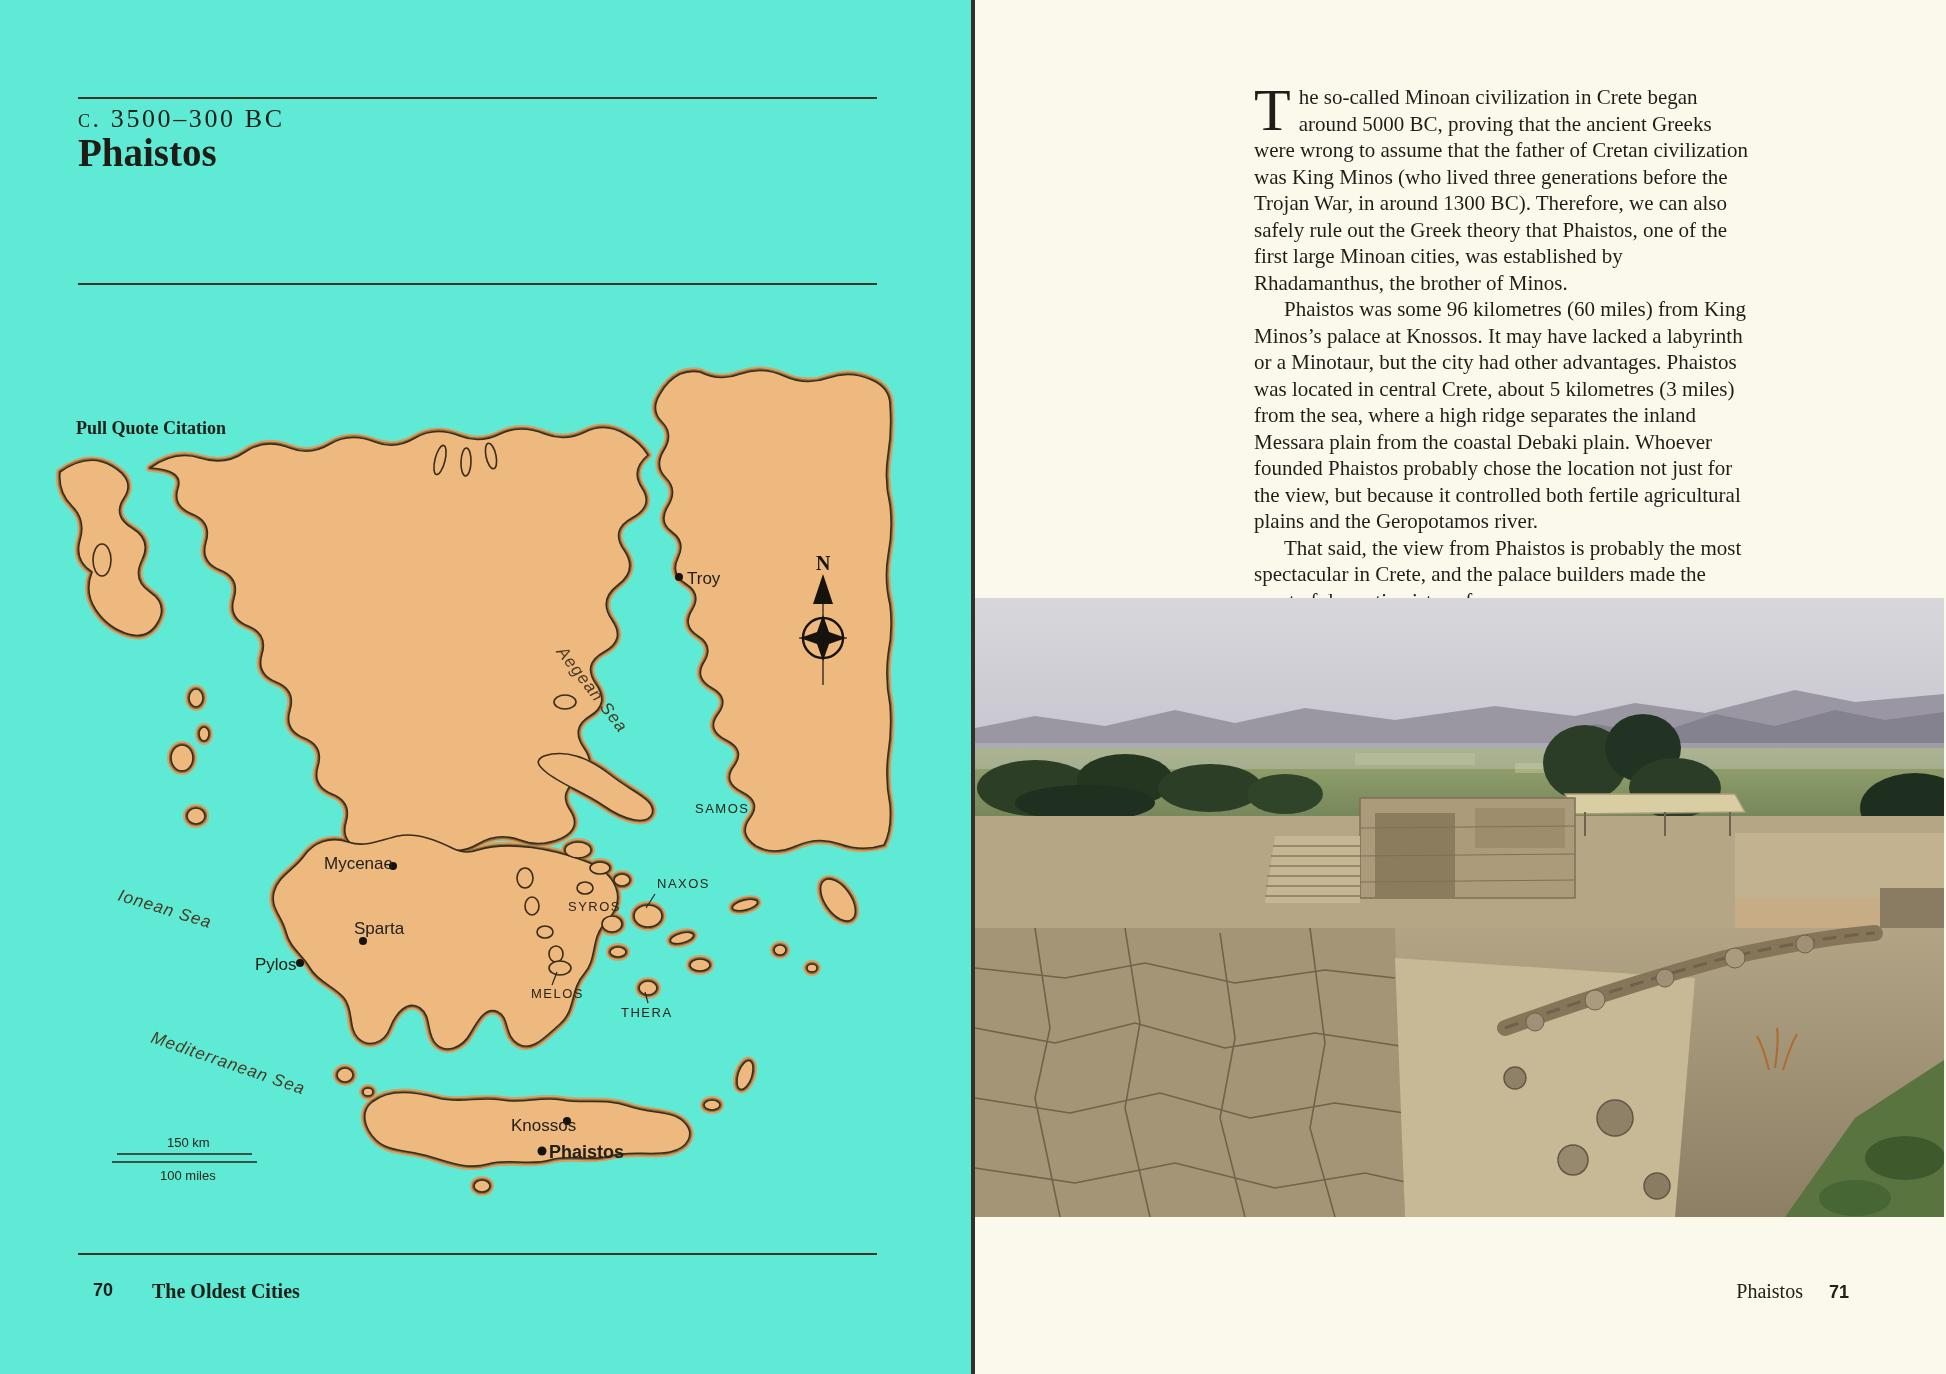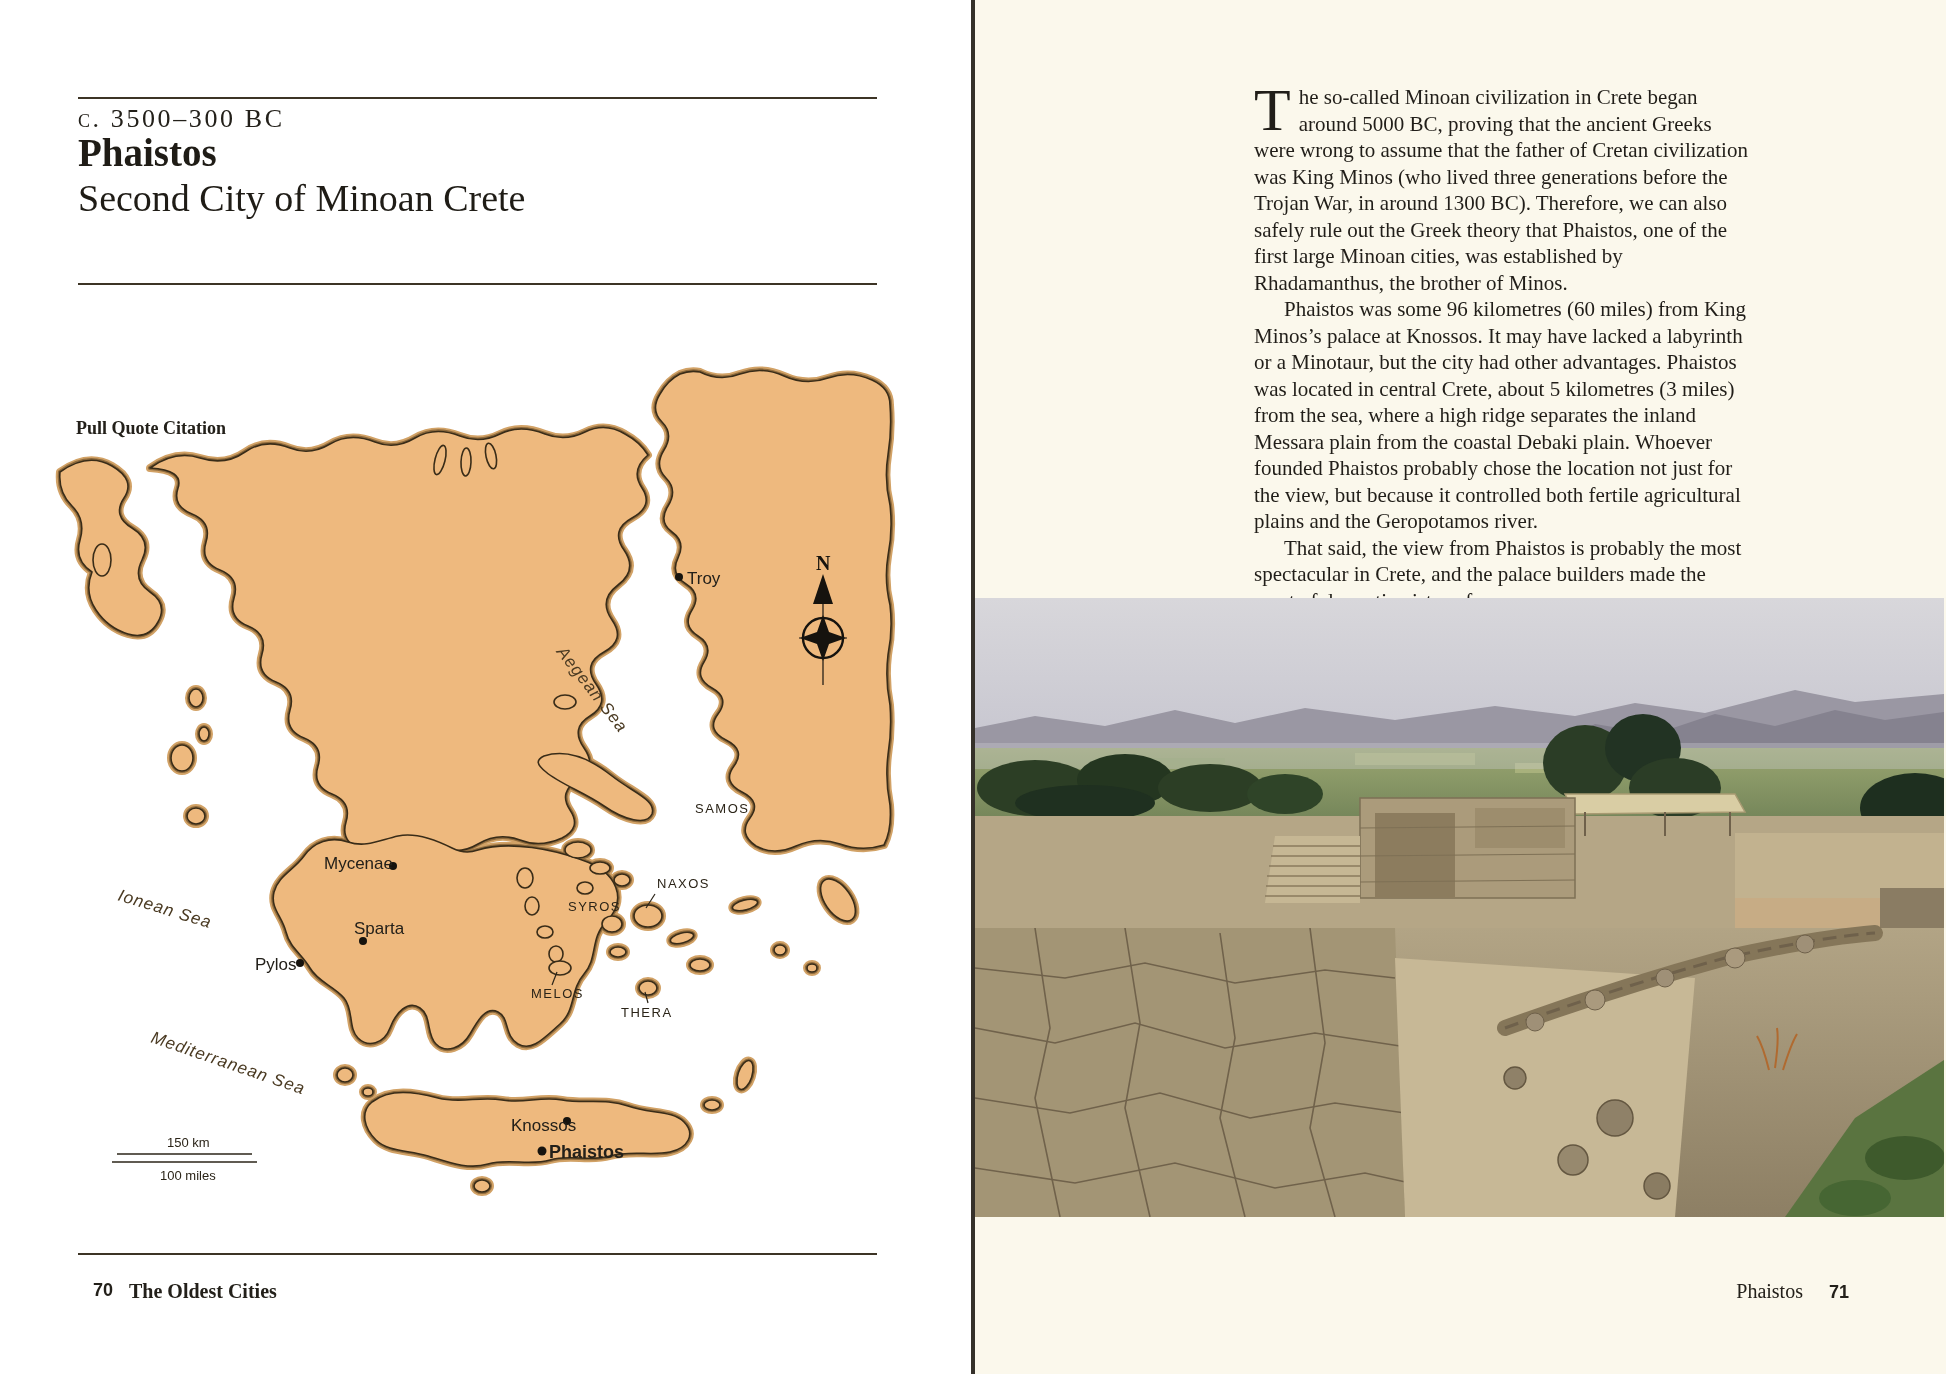--- a/index.html
+++ b/index.html
@@ -1,32 +1,32 @@
 <!DOCTYPE html>
 <html><head>
 <meta charset="utf-8">
 <style>
   html,body{margin:0;padding:0;background:#555;}
   .spread{position:relative;width:1946px;height:1374px;overflow:hidden;font-family:"Liberation Serif",serif;}
   .page{position:absolute;top:0;height:1374px;}
-  .page-left{left:0;width:973px;background:#ffffff;}
+  .page-left{left:0;width:973px;background:#5eead4;}
   .page-right{left:973px;width:973px;background:#fbf8ec;}
   .gutter{position:absolute;top:0;left:971px;width:4px;height:1374px;background:#35312a;z-index:40;}
 
   
   .rule{position:absolute;left:78px;width:799px;height:0;border-top:2px solid #3c3425;}
   .rule-top{top:97px;}
   .rule-mid{top:283px;}
   .rule-foot{top:1253px;}
   .era{position:absolute;left:78px;top:104px;font-size:26px;letter-spacing:.1em;color:#23201a;font-variant:small-caps;}
   .title{position:absolute;left:78px;top:130px;font-size:39px;font-weight:bold;color:#1f1c16;}
   .subtitle{position:absolute;left:78px;top:176px;font-size:38px;color:#1f1c16;}
   .pullquote{position:absolute;left:78px;top:302px;width:440px;font-style:italic;font-size:28px;line-height:38px;color:#2a241b;}
   .citation{position:absolute;left:76px;top:418px;font-size:18px;font-weight:bold;color:#23201a;}
-  .footer-left{position:absolute;left:93px;top:1280px;font-size:20px;font-weight:bold;color:#23201a;display:flex;gap:16px;}
+  .footer-left{position:absolute;left:93px;top:1280px;font-size:20px;font-weight:bold;color:#23201a;display:flex;gap:39px;}
   .footer-left .pagenum{font-family:"Liberation Sans",sans-serif;font-size:18px;}
 
   
   .map-svg{position:absolute;left:0;top:0;width:973px;height:1374px;}
   .map-city{font-family:"Liberation Sans",sans-serif;font-size:17px;fill:#23201a;}
   .map-city-bold{font-weight:bold;font-size:18px;}
   .map-island{font-family:"Liberation Sans",sans-serif;font-size:13px;letter-spacing:1.5px;fill:#2b2418;}
   .map-sea{font-family:"Liberation Sans",sans-serif;font-style:italic;font-size:17px;letter-spacing:1px;fill:#4a3a22;}
   .map-scale{font-family:"Liberation Sans",sans-serif;font-size:13px;fill:#2b2418;}
   .compass-n{font-family:"Liberation Serif",serif;font-size:20px;font-weight:bold;fill:#16130e;}
@@ -45,21 +45,20 @@
 </head>
 <body>
 
 <div class="spread">
 
   <section class="page page-left">
 
     <div class="rule rule-top"></div>
     <div class="era">c. 3500–300 BC</div>
     <h1 class="title" style="margin:0">Phaistos</h1>
-    <h2 class="subtitle" style="margin:0;font-weight:normal">Second City of Minoan Crete</h2>
     <div class="rule rule-mid"></div>
 
     <div class="citation">Pull Quote Citation</div>
 
     <svg class="map-svg" viewBox="0 0 973 1374" xmlns="http://www.w3.org/2000/svg">
       <defs>
         <g id="land">
 
           <path d="M60,472 Q88,452 112,466 Q136,480 124,498 Q112,516 132,528 Q152,540 142,560 Q132,580 150,592 Q168,604 158,622 Q148,640 128,634 Q108,628 96,610 Q84,592 92,572 Q74,560 80,540 Q86,520 72,506 Q58,492 60,472 Z"></path>
           <ellipse cx="102" cy="560" rx="9" ry="16"></ellipse>

